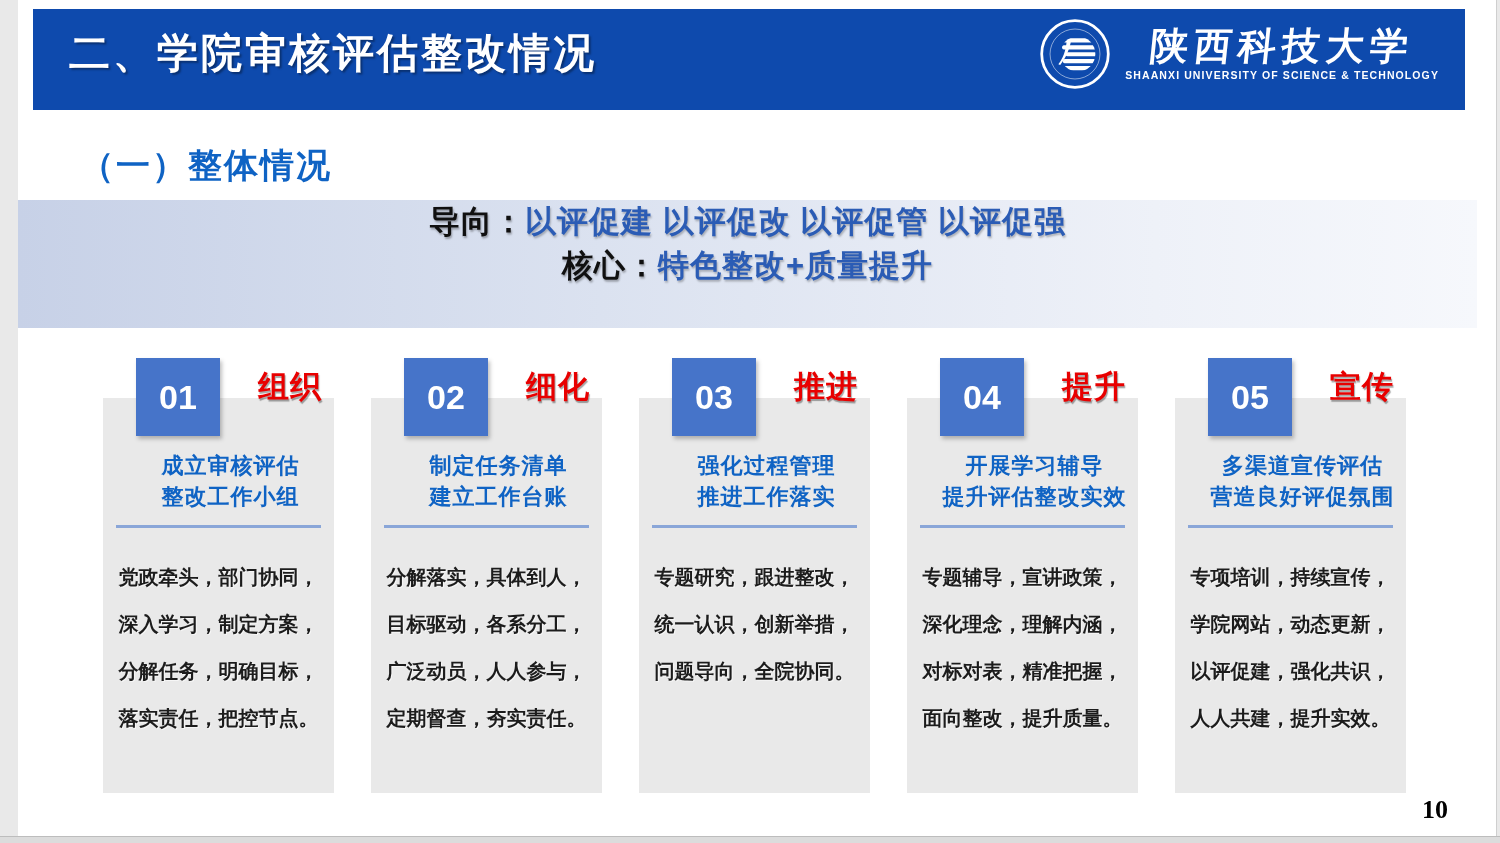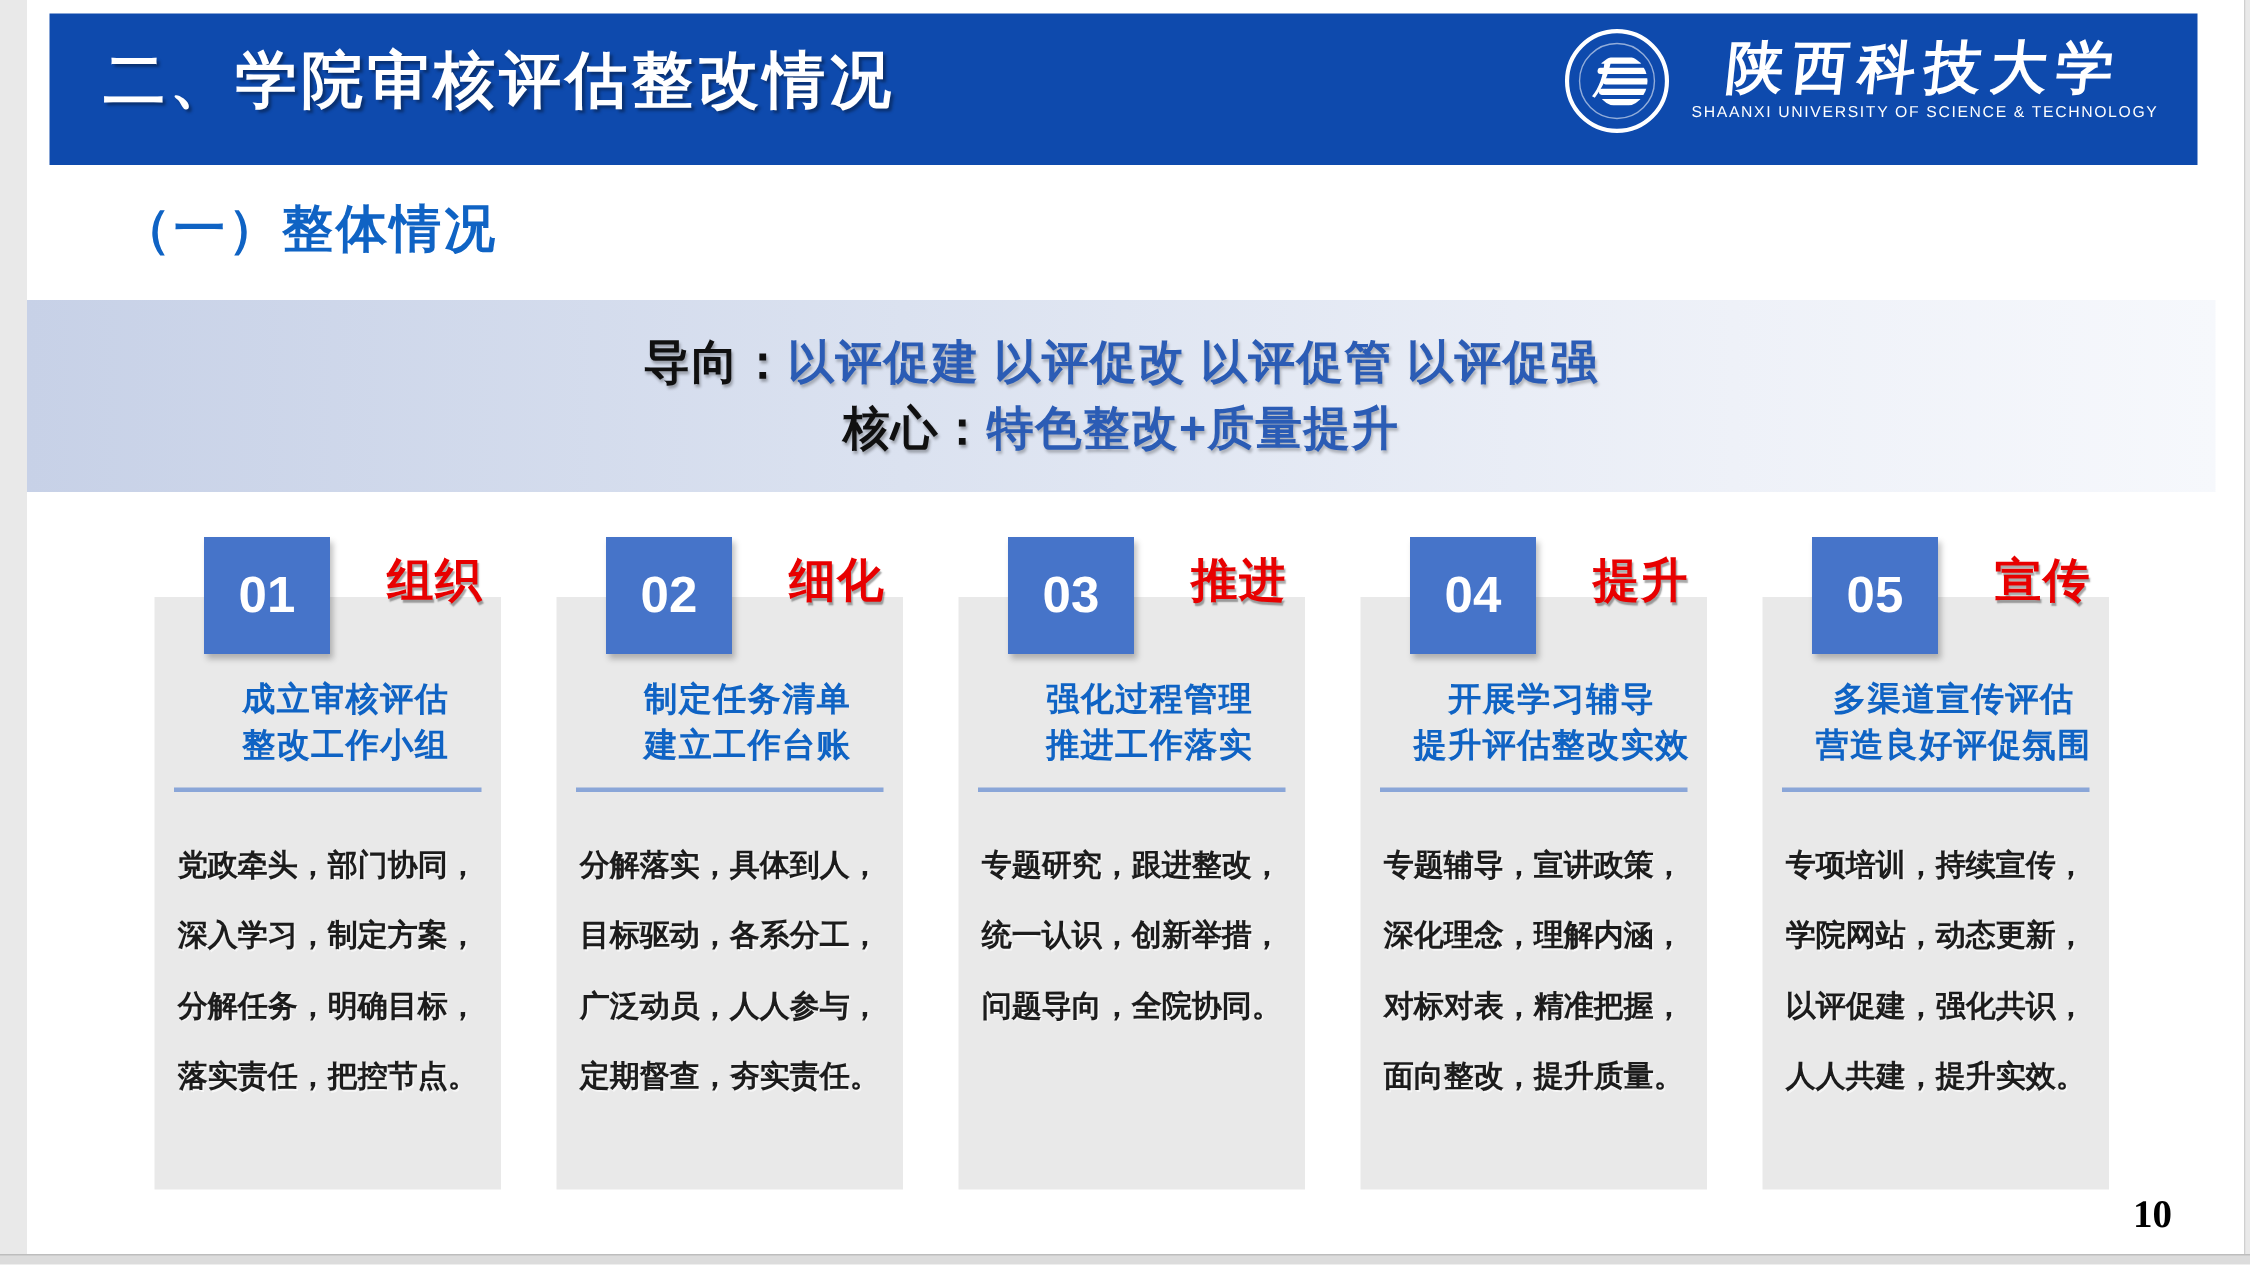--- a/index.html
+++ b/index.html
@@ -28,33 +28,33 @@
     text-shadow:2px 2px 2px rgba(0,0,0,0.35);
   }
   .logo { display:flex; align-items:center; gap:13px; }
   .emblem { width:74px; height:74px; flex:0 0 auto; }
   .logo-text { display:flex; flex-direction:column; align-items:center; }
   .logo-cn {
     color:#ffffff; font-size:38px; font-weight:bold; letter-spacing:6px;
     transform:skewX(-6deg); line-height:40px; white-space:nowrap;
   }
   .logo-en {
-    color:#ffffff; font-size:10.5px; font-weight:normal; letter-spacing:1.1px;
+    color:#ffffff; font-size:10.5px; font-weight:bold; letter-spacing:1.1px;
     margin-top:3px; white-space:nowrap;
   }
   
   .section-heading {
-    position:absolute; left:62px; top:130px;
+    position:absolute; left:62px; top:143px;
     color:#0f63c4; font-size:34px; font-weight:bold; letter-spacing:2px;
   }
   
   .banner {
     position:absolute; left:0; right:19px; top:200px; height:128px;
     background:linear-gradient(90deg,#c7d1e7 0%,#dbe2f0 40%,#eef1f8 78%,#f6f8fc 100%);
-    display:flex; flex-direction:column; align-items:center; justify-content:center;
+    display:flex; flex-direction:column; align-items:center; 
   }
   .banner-line { font-size:31px; font-weight:bold; line-height:44px; letter-spacing:1px; white-space:nowrap; }
   .banner-label { color:#101010; text-shadow:1px 2px 2px rgba(0,0,0,0.3); }
   .banner-text  { color:#2b5cb5; text-shadow:1px 2px 2px rgba(0,0,0,0.25); }
   
   .cards-row {
     position:absolute; left:85px; top:358px; width:1303px; height:435px;
     display:flex; gap:37px;
   }
   .card { position:relative; width:235px; height:435px; }

